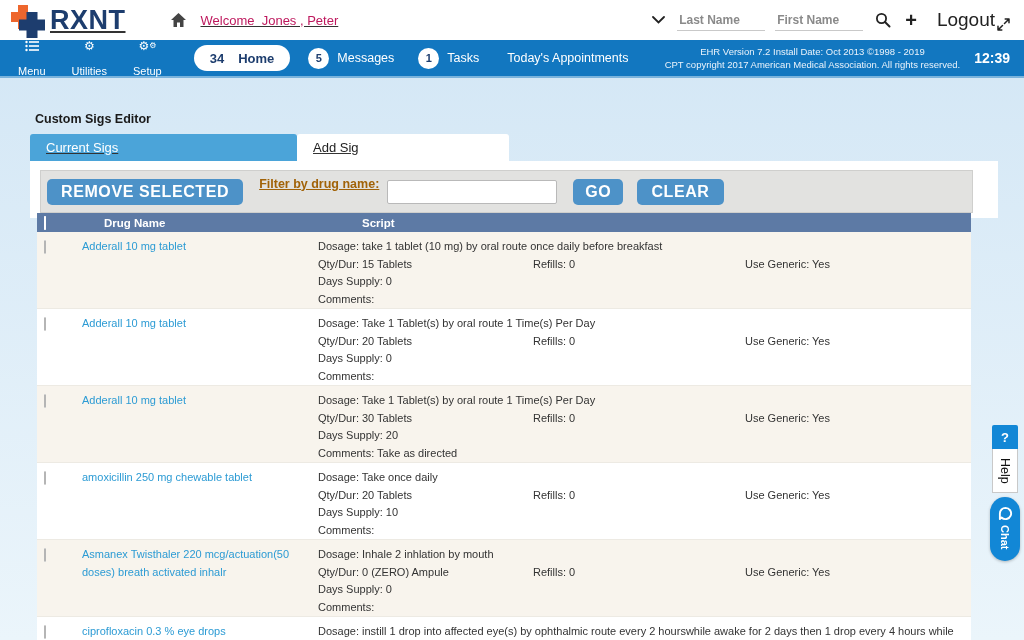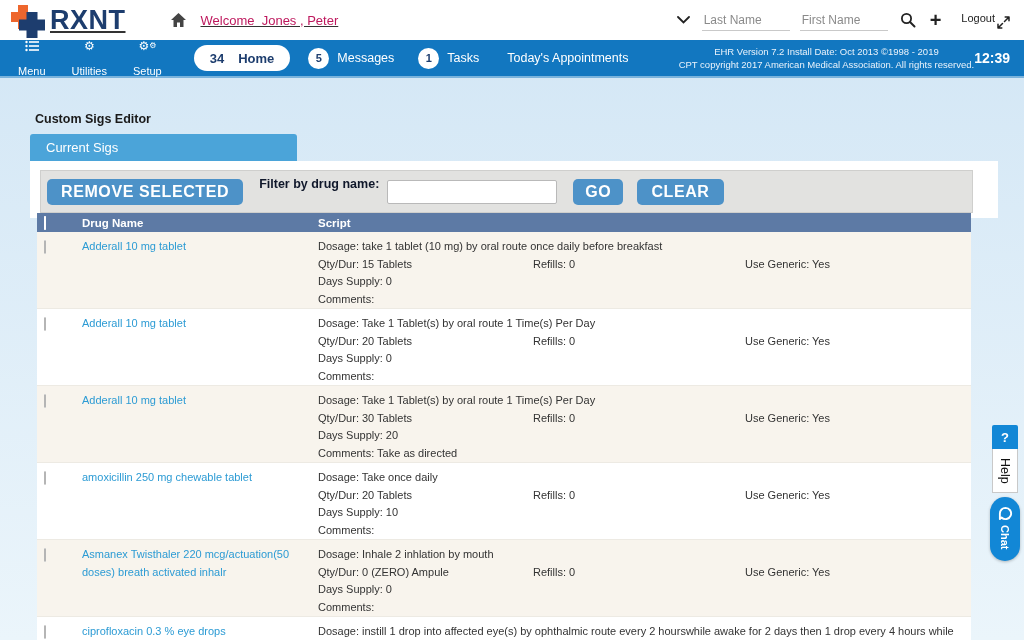--- a/index.html
+++ b/index.html
@@ -10,60 +10,60 @@
   
   .topbar { position:relative; height:40px; background:#fff; display:flex; align-items:center; justify-content:space-between; padding:0 14px 0 10px; }
   .topbar-left { display:flex; align-items:center;text-decoration:underline; }
   .logo { display:flex; align-items:center; cursor:pointer; }
   .logo-mark { width:36px; height:36px; margin-top:2px; }
   .logo-text { font-size:27px; font-weight:bold; color:#1d3d6e; letter-spacing:0.5px; margin-left:4px; }
   .home-glyph { margin-left:44px; display:flex; align-items:center; }
   .welcome { margin-left:14px; font-size:13px; color:#be185d; white-space:pre; }
   .topbar-right { display:flex; align-items:center; gap:10px; }
   .chev { display:flex; align-items:center; padding:2px; }
-  .name-input { width:88px; border:none; border-bottom:1px solid #c9c9c9; font-size:12px; color:#333; padding:3px 2px; outline:none; background:transparent; font-family:"Liberation Sans",sans-serif; }
+  .name-input { width:88px; border:none; border-bottom:1px solid #c9c9c9; font-size:12px; color:#333; padding:3px 2px; outline:none; background:transparent; font-family:"Liberation Sans",sans-serif;font-weight:bold; }
   .name-input::placeholder { color:#8a8a8a; }
   .icon-btn { display:flex; align-items:center; justify-content:center; padding:2px; cursor:pointer; }
   .plus-glyph { font-size:20px; font-weight:bold; color:#222; line-height:14px; }
-  .logout { display:flex; align-items:flex-start; font-size:11px; color:#222; margin-left:8px; cursor:pointer; }
+  .logout { display:flex; align-items:flex-end; font-size:19px; color:#222; margin-left:8px; cursor:pointer; }
 
   
   .navbar { height:38px; background:#1277c0; border-bottom:2px solid #7ab3dc; display:flex; align-items:center; justify-content:space-between; color:#fff; padding:0 10px 0 18px; }
   .nav-left { display:flex; align-items:center; }
   .nav-item { display:flex; flex-direction:column; align-items:center; margin-right:26px; cursor:pointer; line-height:1; }
   .nav-item .ni-icon { height:13px; display:flex; align-items:center; justify-content:center; font-size:12px; font-family:"DejaVu Sans",sans-serif; }
   .nav-item .ni-label { font-size:11px; margin-top:13px; }
   .gear-small { font-size:8px; vertical-align:super; font-family:"DejaVu Sans",sans-serif; }
   .pill-home { display:flex; align-items:center; gap:14px; background:#fff; color:#1d3d6e; border-radius:14px; height:26px; padding:0 16px; font-size:13px; font-weight:bold; margin:0 18px 0 6px; cursor:pointer; }
   .nav-count { display:flex; align-items:center; gap:8px; margin-right:24px; cursor:pointer; }
   .badge-circle { width:21px; height:21px; border-radius:50%; background:#fff; color:#1d3d6e; font-size:11px; font-weight:bold; display:flex; align-items:center; justify-content:center; }
   .nav-count-label, .nav-appts { font-size:12.5px; color:#fff; }
   .nav-appts { margin-left:4px; cursor:pointer; }
-  .nav-right { display:flex; align-items:center; gap:0; }
+  .nav-right { display:flex; align-items:center; gap:14px; }
   .version { text-align:center; font-size:9.5px; line-height:13px; color:#eaf3fb; }
   .clock { font-size:14px; font-weight:bold; margin-right:4px; }
 
   
   .content { position:relative; }
   .page-title { margin:34px 0 0 35px; font-size:12.5px; font-weight:bold; color:#1a1a1a; }
-  .tabs { display:flex; margin:8px 0 0 30px; }
+  .tabs { display:flex; margin:8px 0 0 30px;text-decoration:underline; }
   .tab { height:27px; display:flex; align-items:center; padding-left:16px; font-size:13px; cursor:pointer; border-radius:3px 3px 0 0; }
   .tab.active { width:267px; background:#4ba4d9; color:#fff; }
   .tab.inactive { width:212px; background:#fff; color:#222; }
   .panel { margin-left:30px; width:968px; height:57px; background:#fff; padding:9px 25px 0 10px; }
   .toolbar { height:43px; background:#e2e2e0; border:1px solid #cfcfcd; display:flex; align-items:center; padding:0 12px 0 6px; }
   .btn { background:#4d92c8; color:#fff; border:none; border-radius:5px; height:26px; padding:0 14px; font-size:16px; font-weight:bold; letter-spacing:0.6px; font-family:"Liberation Sans",sans-serif; cursor:pointer; }
-  .filter-label { font-size:12.5px; font-weight:bold; color:#0f172a; margin:0 8px 16px 16px; }
+  .filter-label { font-size:12.5px; font-weight:bold; color:#a16207; margin:0 8px 16px 16px;text-decoration:underline; }
   .filter-input { width:170px; height:24px; border:1px solid #b9b9b9; border-radius:2px; padding:0 6px; font-size:12px; outline:none; font-family:"Liberation Sans",sans-serif; }
   .btn-go { margin-left:16px; padding:0 12px; }
   .btn-clear { margin-left:14px; }
 
   
   .sig-table { position:relative; margin:-5px 0 0 37px; width:934px; }
-  .thead { display:grid; grid-template-columns:45px 236px 1fr; align-items:center; background:#5d7aa5; height:19px; color:#fff; font-size:11.5px; font-weight:bold; }
+  .thead { display:grid; grid-template-columns:45px 236px 1fr; align-items:center; background:#5d7aa5; height:19px; color:#fff; font-size:11.5px; font-weight:bold;gap:22px; }
   .thead .cb-wrap { padding-left:7px; }
   .cb { width:13px; height:13px; border-radius:3px; background:#fff; border:1px solid #b5b5b5; cursor:pointer; }
   .thead .cb { border:1px solid #fff; }
   .trow { display:grid; grid-template-columns:45px 236px 1fr; padding-top:6px; min-height:75px; font-size:11px; border-top:1px solid #edeae3; }
   .trow:first-child { border-top:none; }
   .trow.beige { background:#f8f4ed; }
   .trow.white { background:#fff; }
   .trow .cb-wrap { padding-left:7px; padding-top:3px; }
   .drug-link { color:#2c9bd4; text-decoration:none; line-height:17.5px; display:inline-block; padding-right:10px; cursor:pointer; }
   .script-cell { padding-right:8px; }
@@ -171,20 +171,21 @@
         <div>CPT copyright 2017 American Medical Association. All rights reserved.</div>
       </div>
       <span class="clock">12:39</span>
     </div>
   </nav>
 
   <main class="content">
     <div class="page-title">Custom Sigs Editor</div>
     <div class="tabs">
       <div class="tab active">Current Sigs</div>
+      <div class="tab inactive">Add Sig</div>
     </div>
 
     <div class="panel">
       <div class="toolbar">
         <button class="btn">REMOVE SELECTED</button>
         <span class="filter-label">Filter by drug name:</span>
         <input class="filter-input" value="" style="">
         <button class="btn btn-go">GO</button>
         <button class="btn btn-clear">CLEAR</button>
       </div>

